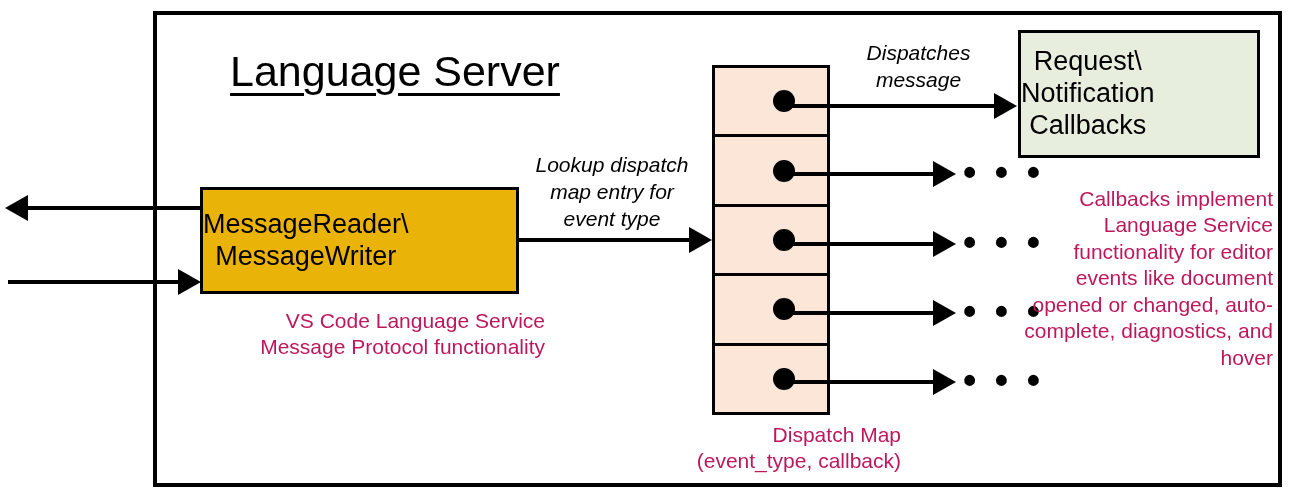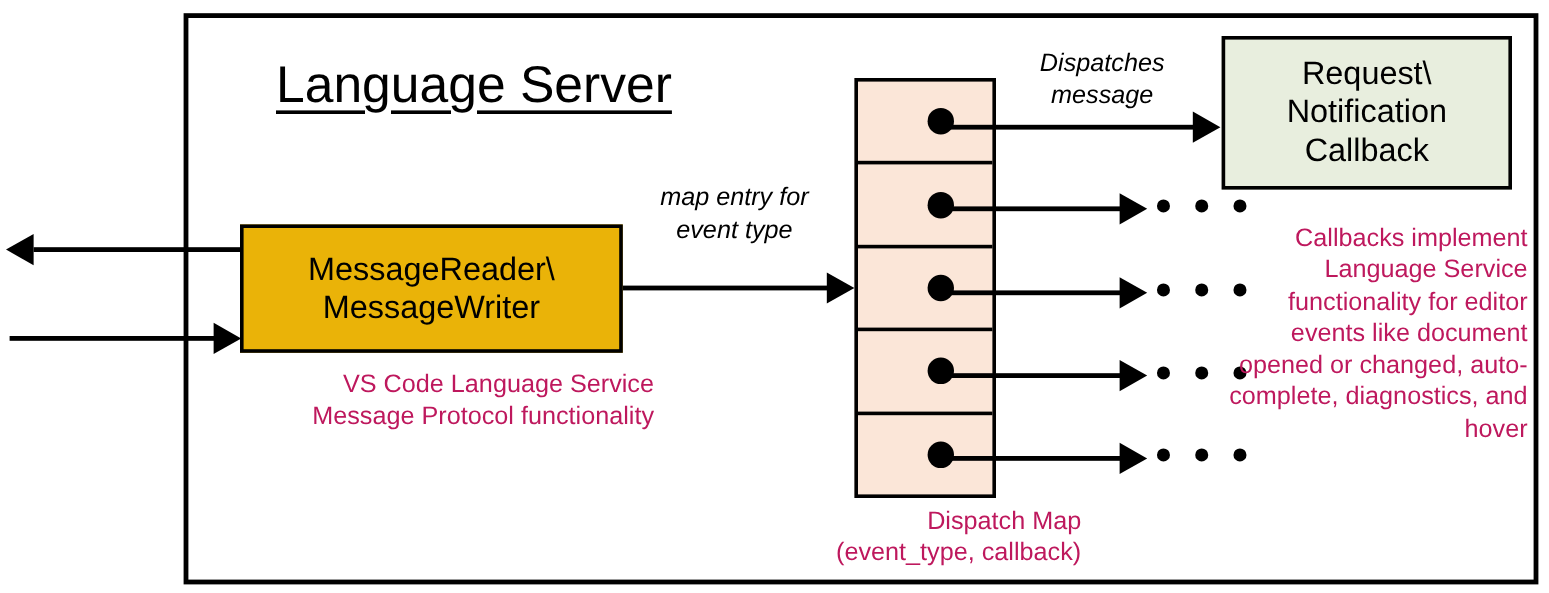--- a/index.html
+++ b/index.html
@@ -43,21 +43,21 @@
     white-space: nowrap;
   }
 
   
   .node-box {
     position: absolute;
     border: 3px solid #000000;
     box-sizing: border-box;
     display: flex;
     align-items: center;
-    justify-content: center;
+    justify-content: flex-start;
     text-align: center;
     color: #000000;
   }
   #message-io-box {
     left: 200px;
     top: 187px;
     width: 319px;
     height: 107px;
     background: #eab308;
     font-size: 27px;
@@ -212,20 +212,21 @@
     </div>
   </div>
   <div class="caption" id="message-io-caption">
     <div>VS Code Language Service</div>
     <div>Message Protocol functionality</div>
   </div>
 
   <div class="hline" style="left:519px; top:238px; width:172px;"></div>
   <div class="arrow-right" style="left:689px; top:227px;"></div>
   <div class="edge-label" id="lookup-label">
+    <div>Lookup dispatch</div>
     <div>map entry for</div>
     <div>event type</div>
   </div>
 
   <div id="dispatch-map">
     <div class="dispatch-row">
       <div class="dispatch-dot"></div>
     </div>
     <div class="dispatch-row">
       <div class="dispatch-dot"></div>
@@ -265,18 +266,18 @@
   <div class="ellipsis" style="left:963px; top:292px;">• • •</div>
 
   <div class="hline" style="left:780px; top:380px; width:155px;"></div>
   <div class="arrow-right" style="left:933px; top:369px;"></div>
   <div class="ellipsis" style="left:963px; top:361px;">• • •</div>
 
   <div class="node-box" id="callback-box">
     <div>
       <div>Request\</div>
       <div>Notification</div>
-      <div>Callback</div>
+      <div>Callbacks</div>
     </div>
   </div>
   <div class="caption" id="callback-caption">Callbacks implement Language Service functionality for editor events like document opened or changed, auto-complete, diagnostics, and hover</div>
 
 </div>
 
 </body></html>

